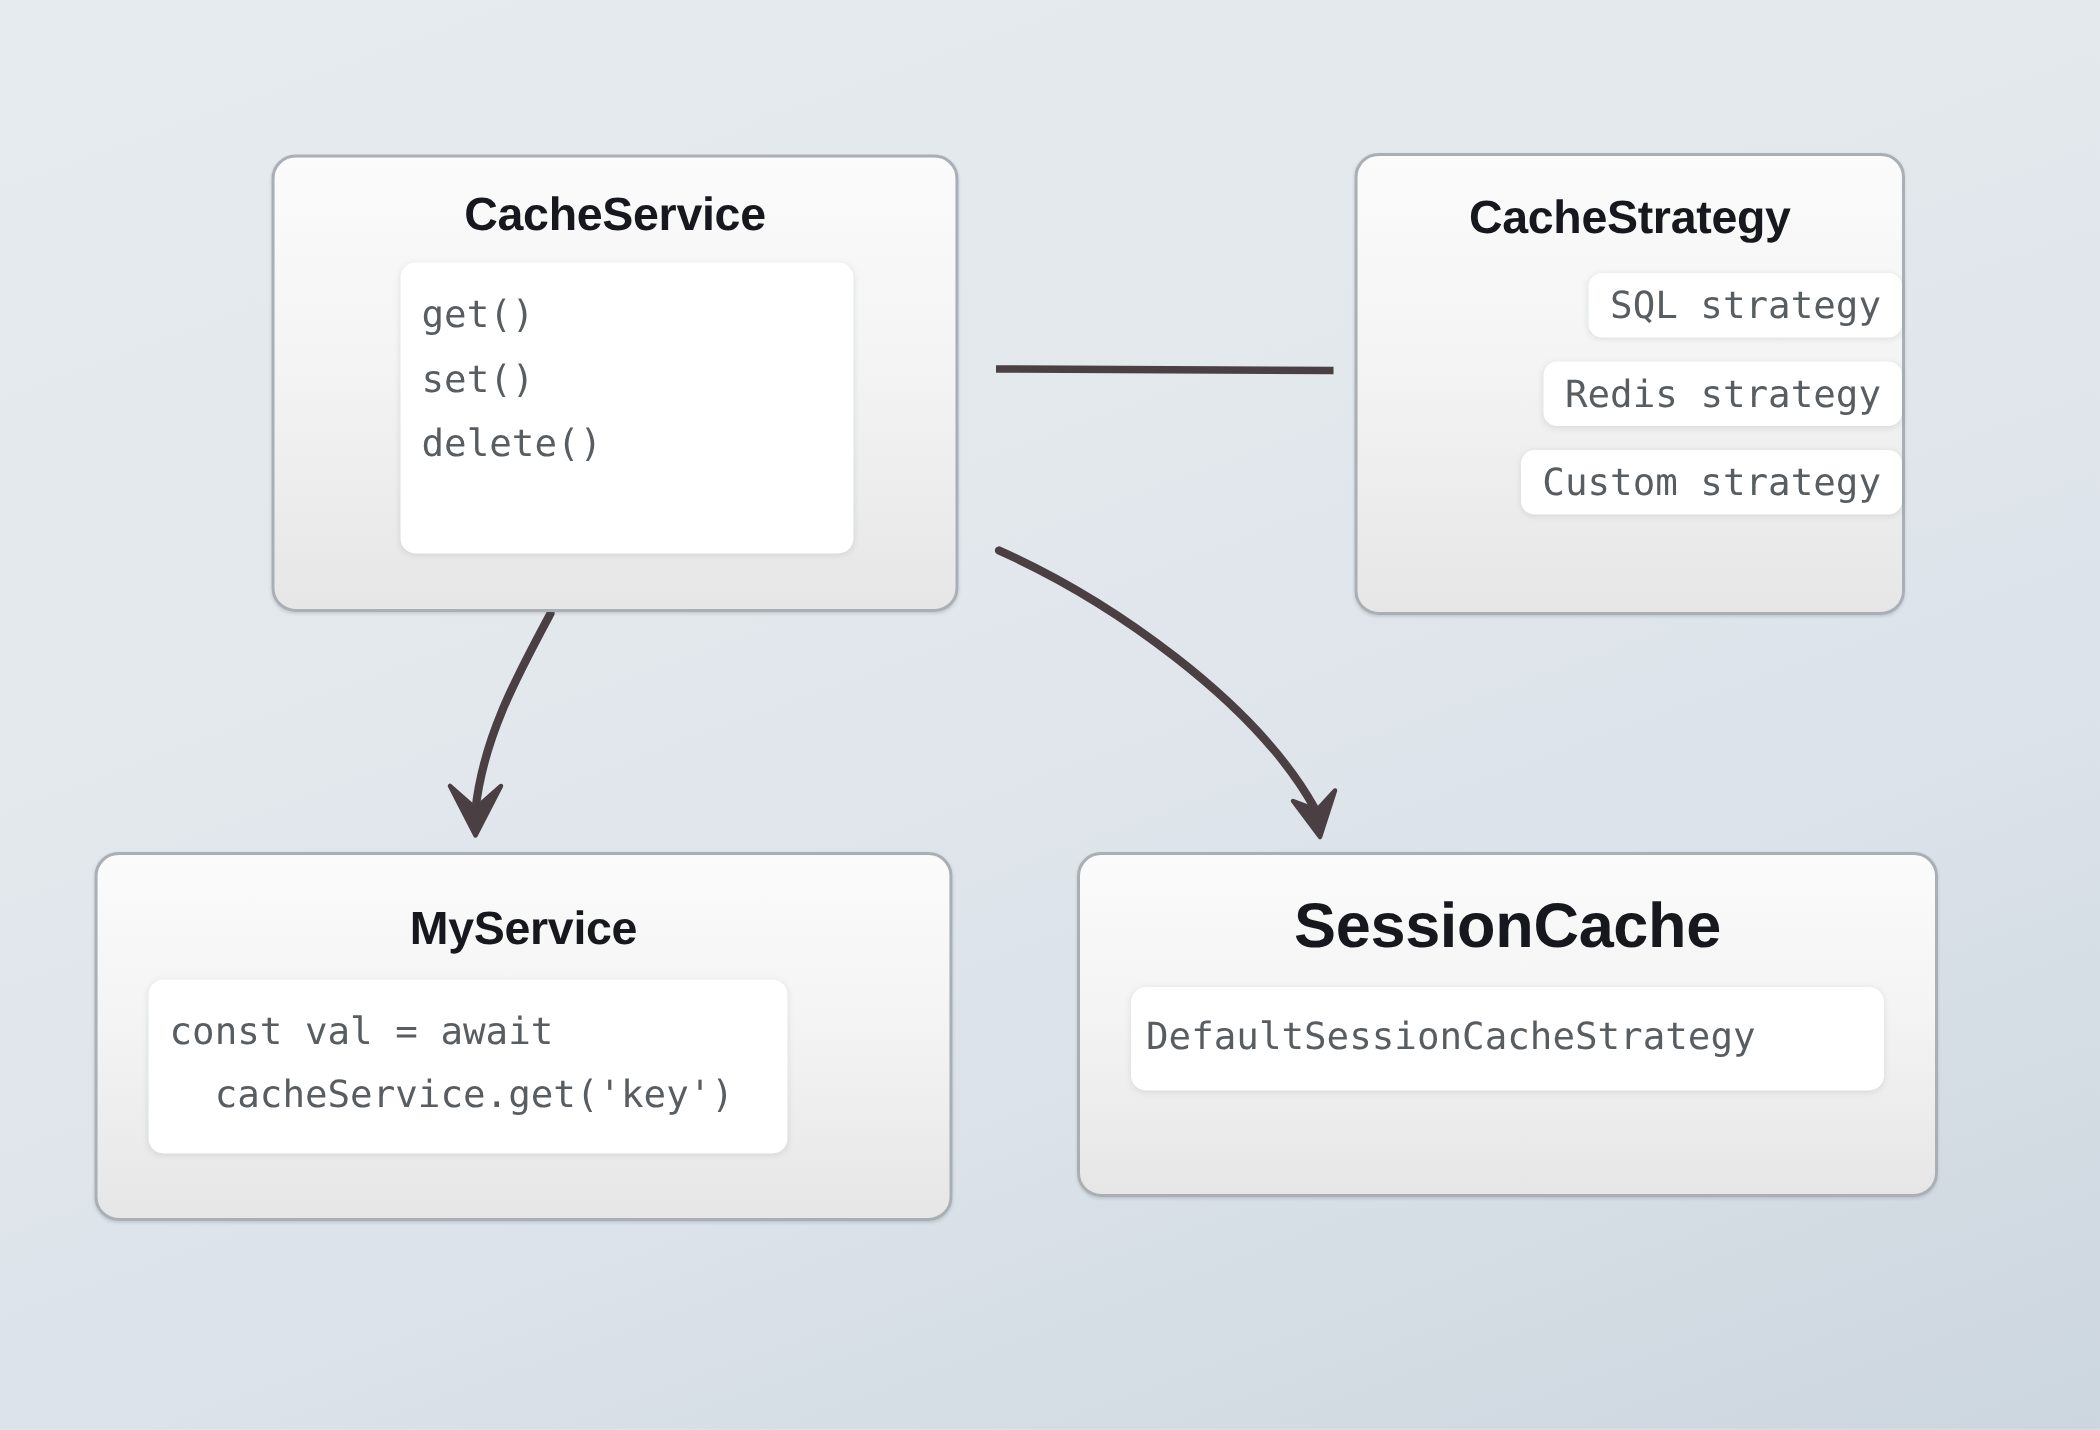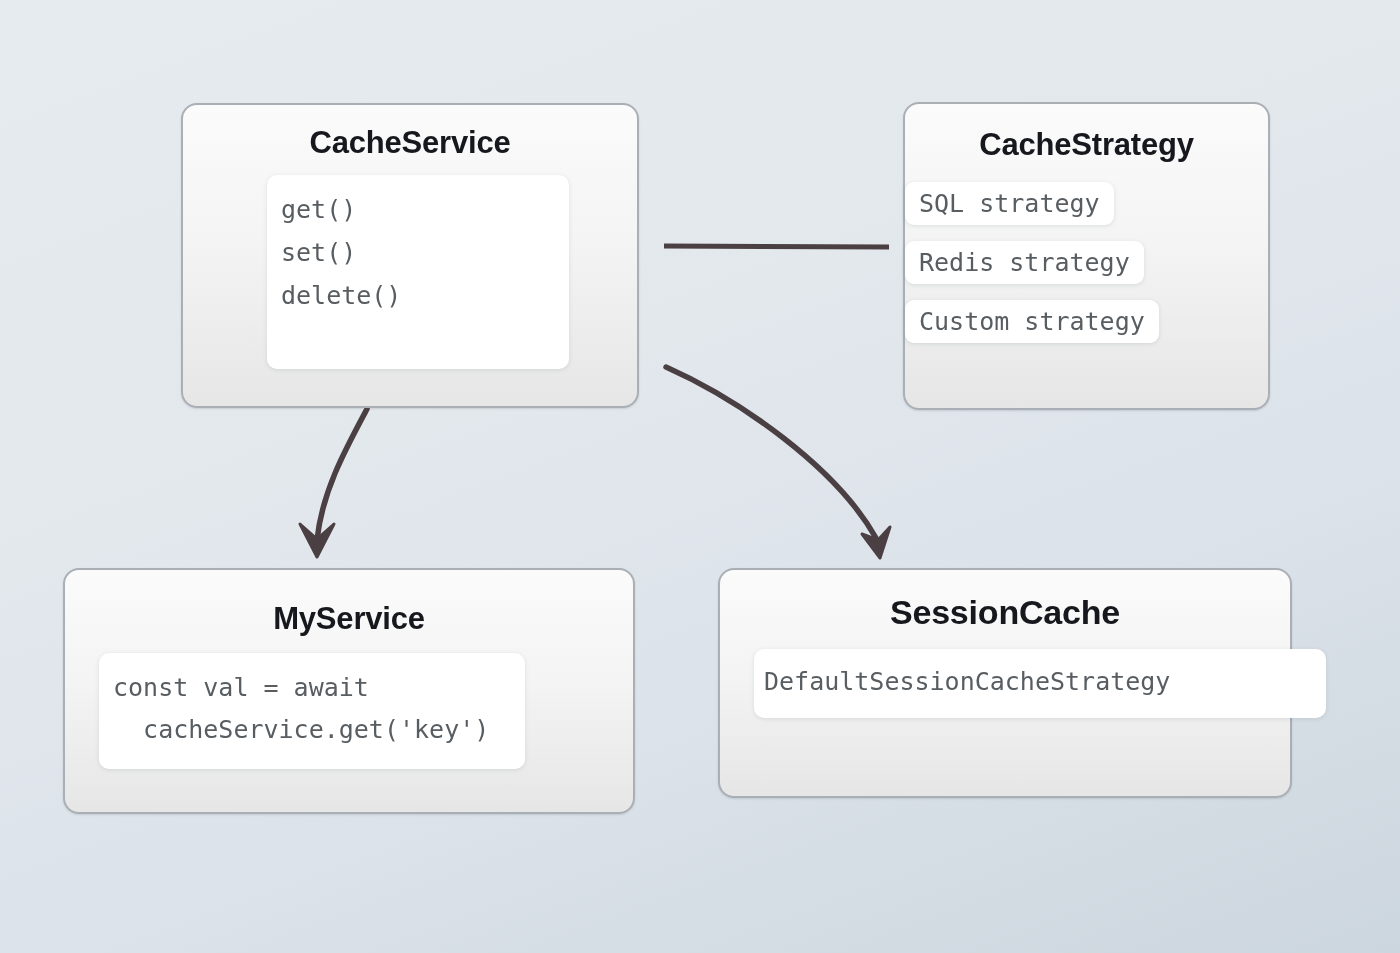--- a/index.html
+++ b/index.html
@@ -61,21 +61,21 @@
     box-sizing: border-box;
   }
 
   .code-line {
     white-space: pre;
     line-height: 1.0;
   }
 
   
   .chip-row {
-    text-align: left;
+    text-align: right;
   }
   .chip {
     display: inline-block;
     background: #ffffff;
     border-radius: 9px;
     box-shadow: 0 1px 4px rgba(90,100,110,0.16);
     font-family: "DejaVu Sans Mono", monospace;
     color: #585d61;
     white-space: pre;
   }
@@ -131,25 +131,25 @@
   #node-my-service .code-line {
     font-size: 25px;
     margin-bottom: 17px;
   }
 
   #node-session-cache {
     left: 718px;  top: 568px;  width: 574px;  height: 230px;
   }
   #node-session-cache .node-title {
     margin-top: 23px;
-    font-size: 34px;
+    font-size: 42px;
   }
   #node-session-cache .panel {
     margin: 17px 0 0 34px;
-    width: 572px;
+    width: 502px;
     height: 69px;
     padding: 20px 0 0 10px;
   }
   #node-session-cache .code-line {
     font-size: 25px;
   }
 </style>
 </head>
 <body>
 

